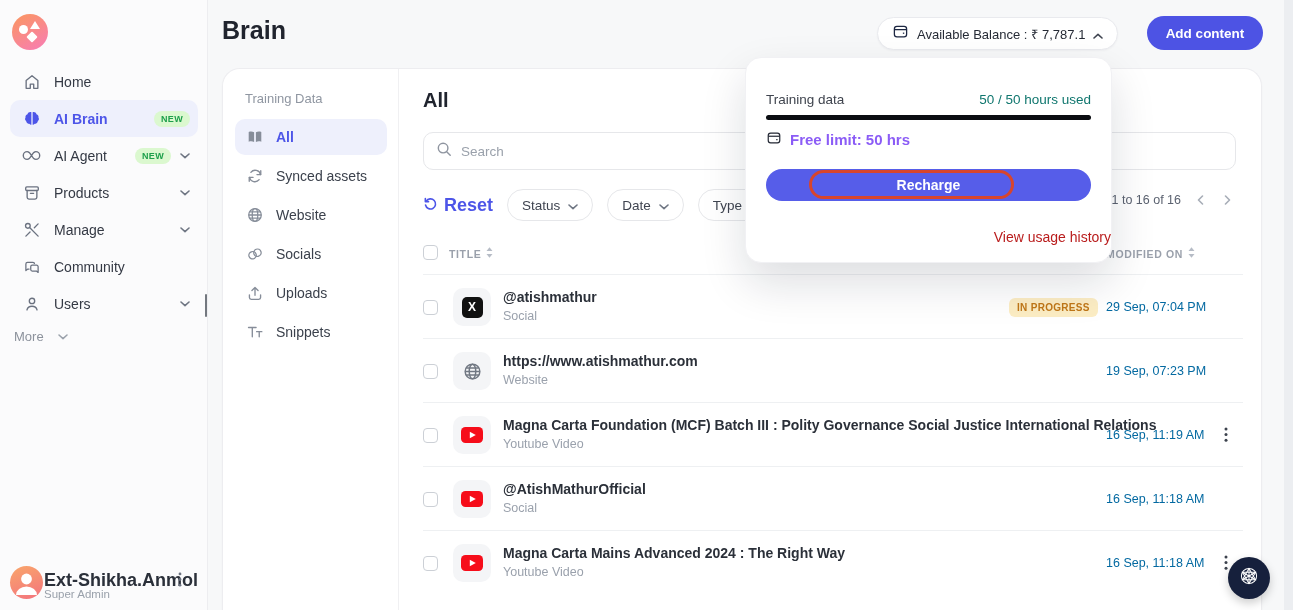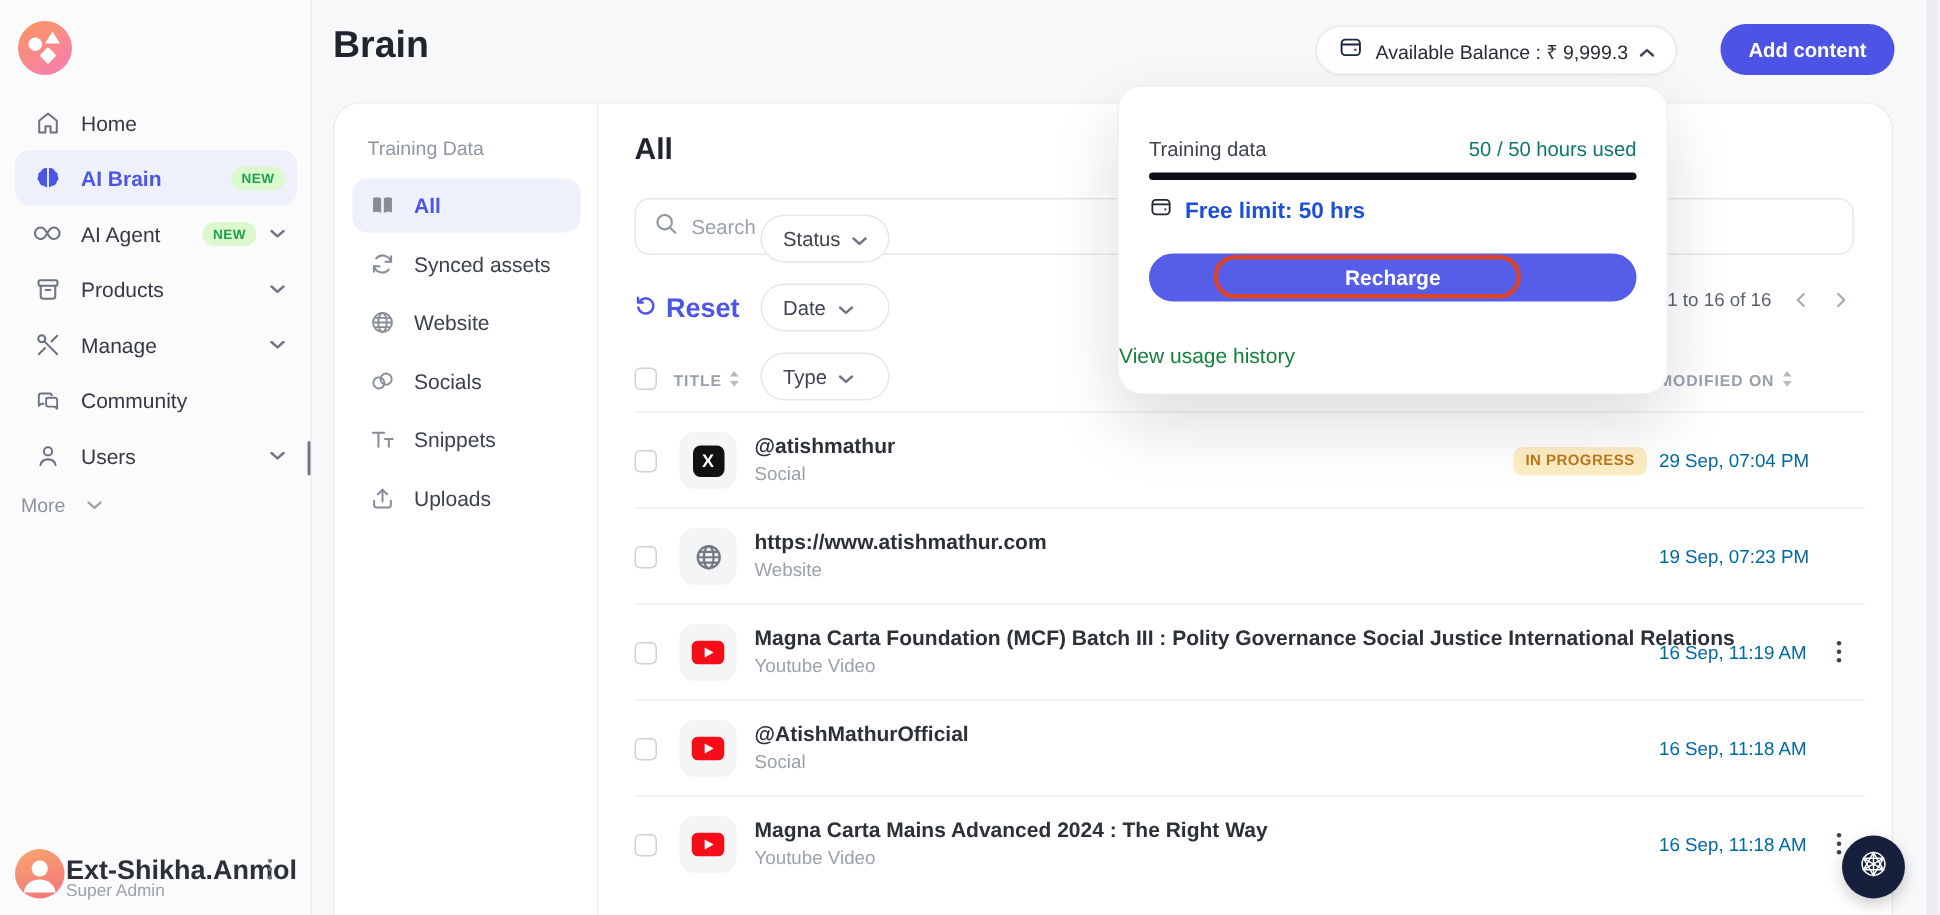--- a/index.html
+++ b/index.html
@@ -83,26 +83,26 @@
   .rdate { position:absolute; left:683px; top:25px; font-size:12.5px; color:#0369a1; white-space:nowrap; }
   .kebab { position:absolute; left:797px; top:24px; cursor:pointer; padding:0 4px; }
 
   
   .popover { position:absolute; left:745px; top:57px; width:367px; height:206px; background:#fff; border:1px solid #f1f1f4;
              border-radius:16px; box-shadow:0 20px 45px rgba(16,24,40,.14); z-index:20; }
   .po-row1 { position:absolute; left:20px; right:20px; top:34px; display:flex; justify-content:space-between; align-items:center; }
   .po-title { font-size:13.5px; color:#3f444e; }
   .po-usage { font-size:13.5px; color:#0f766e; }
   .po-bar { position:absolute; left:20px; right:20px; top:57px; height:5px; background:#0b0d12; border-radius:3px; }
-  .po-free { position:absolute; left:20px; top:72px; display:flex; align-items:center; gap:8px; font-size:15px; font-weight:700; color:#1d4ed8; }
+  .po-free { position:absolute; left:20px; top:72px; display:flex; align-items:center; gap:8px; font-size:15px; font-weight:700; color:#8b5cf6; }
   .po-recharge { position:absolute; left:20px; right:20px; top:111px; height:32px; background:#565de9; border:none; border-radius:16px;
                  color:#fff; font-size:14px; font-weight:600; font-family:inherit; cursor:pointer;text-align:center; }
   .po-annotation { position:absolute; left:63px; top:112px; width:205px; height:29px; border:3px solid #d8452c; border-radius:15px;
                    pointer-events:none; z-index:5; }
-  .po-link { position:absolute; left:0; right:0; top:171px; text-align:left; font-size:14px; color:#15803d; cursor:pointer; }
+  .po-link { position:absolute; left:0; right:0; top:171px; text-align:right; font-size:14px; color:#b91c1c; cursor:pointer; }
 
   
   .widget-btn { position:absolute; left:1228px; top:557px; width:42px; height:42px; border-radius:50%; background:#16203c;
                 display:flex; align-items:center; justify-content:center; cursor:pointer; z-index:30; box-shadow:0 4px 10px rgba(0,0,0,.2); }
   .win-scroll { position:absolute; right:0; top:0; width:9px; height:610px; background:#eceef1; }
 </style>
 </head>
 <body>
 
 <div class="app">
@@ -233,21 +233,21 @@
     </div>
   </aside>
 
   <h1 class="page-title">Brain</h1>
   <div class="balance-pill">
     <span><svg width="17" height="17" viewBox="0 0 20 20" fill="none" stroke="#1d2742" stroke-width="1.5">
           <rect x="2.8" y="4" width="14.4" height="12.2" rx="3"></rect>
           <path d="M3 7.8h14"></path>
           <path d="M12.8 12h1.6"></path>
         </svg></span>
-    <span class="btext">Available Balance : ₹ 9,999.3</span>
+    <span class="btext">Available Balance : ₹ 7,787.1</span>
     <span><svg width="10" height="6" viewBox="0 0 10 6" fill="none" stroke="#3f4450" stroke-width="1.6" stroke-linecap="round" stroke-linejoin="round">
           <path d="M1 5l4-3.6L9 5"></path>
         </svg></span>
   </div>
   <button class="btn-add">Add content</button>
 
   <section class="card">
     <div class="subnav">
       <div class="subnav-title">Training Data</div>
       <div class="subnav-list">
@@ -283,35 +283,35 @@
             <span class="nicon">
               <svg width="18" height="18" viewBox="0 0 20 20" fill="none" stroke="currentColor" stroke-width="1.4">
                 <circle cx="7.3" cy="11.4" r="4.1" transform="rotate(-20 7.3 11.4)"></circle>
                 <circle cx="12.7" cy="8.6" r="4.1" transform="rotate(-20 12.7 8.6)"></circle>
               </svg>
             </span>
             <span>Socials</span>
           </div>
           <div class="sn-item">
             <span class="nicon">
+              <svg width="18" height="18" viewBox="0 0 20 20" fill="none" stroke="currentColor" stroke-width="1.5" stroke-linecap="round" stroke-linejoin="round">
+                <path d="M10 12.6V3.8M6.6 7.2 10 3.8l3.4 3.4"></path>
+                <path d="M3.8 12v3a2 2 0 0 0 2 2h8.4a2 2 0 0 0 2-2v-3"></path>
+              </svg>
+            </span>
+            <span>Uploads</span>
+          </div>
+          <div class="sn-item">
+            <span class="nicon">
               <svg width="18" height="18" viewBox="0 0 20 20" fill="none" stroke="currentColor" stroke-width="1.5" stroke-linecap="round">
                 <path d="M2.8 5h8.4M7 5v10.4"></path>
                 <path d="M11.8 9.6h5.8M14.7 9.6v5.8"></path>
               </svg>
             </span>
             <span>Snippets</span>
-          </div>
-          <div class="sn-item">
-            <span class="nicon">
-              <svg width="18" height="18" viewBox="0 0 20 20" fill="none" stroke="currentColor" stroke-width="1.5" stroke-linecap="round" stroke-linejoin="round">
-                <path d="M10 12.6V3.8M6.6 7.2 10 3.8l3.4 3.4"></path>
-                <path d="M3.8 12v3a2 2 0 0 0 2 2h8.4a2 2 0 0 0 2-2v-3"></path>
-              </svg>
-            </span>
-            <span>Uploads</span>
           </div>
         </div>
     </div>
 
     <div class="content">
       <h2 class="c-head">All</h2>
 
       <div class="searchbox">
         <span><svg width="16" height="16" viewBox="0 0 18 18" fill="none" stroke="#8f95a0" stroke-width="1.6" stroke-linecap="round">
               <circle cx="8" cy="8" r="5.4"></circle>
@@ -321,21 +321,21 @@
       </div>
 
       <div class="filter-row">
         <span class="reset-btn">
           <span><svg width="15" height="15" viewBox="0 0 16 16" fill="none" stroke="#4d55e8" stroke-width="1.7" stroke-linecap="round">
                 <path d="M3.4 5.6A5.4 5.4 0 1 1 2.7 9.6"></path>
                 <path d="M2.5 2.6v3.4h3.4" stroke-linejoin="round"></path>
               </svg></span>
           <span>Reset</span>
         </span>
-        <span id="pills-host" style="display: flex; gap: 14px; flex-direction: column;">
+        <span id="pills-host" style="display: flex; gap: 14px;">
             <span class="pill">
               <span>Status</span>
               <span><svg width="10" height="6" viewBox="0 0 10 6" fill="none" stroke="#6f7683" stroke-width="1.6" stroke-linecap="round" stroke-linejoin="round">
                   <path d="M1 1l4 3.6L9 1"></path>
                 </svg></span>
             </span>
             <span class="pill">
               <span>Date</span>
               <span><svg width="10" height="6" viewBox="0 0 10 6" fill="none" stroke="#6f7683" stroke-width="1.6" stroke-linecap="round" stroke-linejoin="round">
                   <path d="M1 1l4 3.6L9 1"></path>

